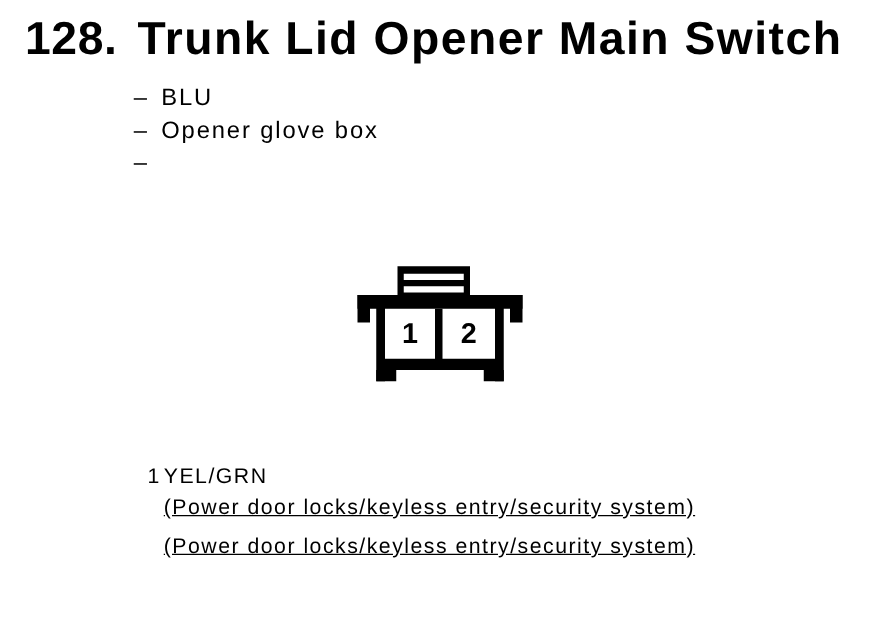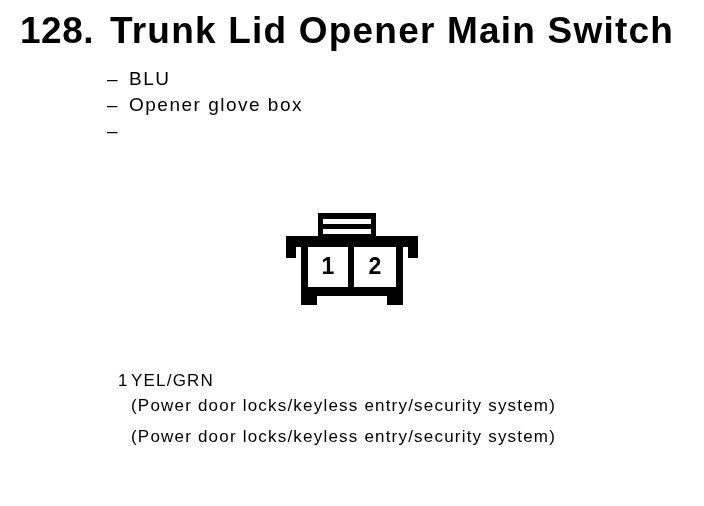--- a/index.html
+++ b/index.html
@@ -76,20 +76,21 @@
   .pin { margin-bottom: 6px; }
   .pin-head { white-space: nowrap; }
   .pin-num {
     display: inline-block;
     width: 13px;
     letter-spacing: 0;
   }
   .pin-desc {
     padding-left: 13px;
     white-space: nowrap;
+    text-decoration: underline;
   }
 </style>
 </head>
 <body>
 
 <div class="page">
 
   <div class="title">
     <span class="num">128.</span><span>Trunk Lid Opener Main Switch</span>
   </div>

